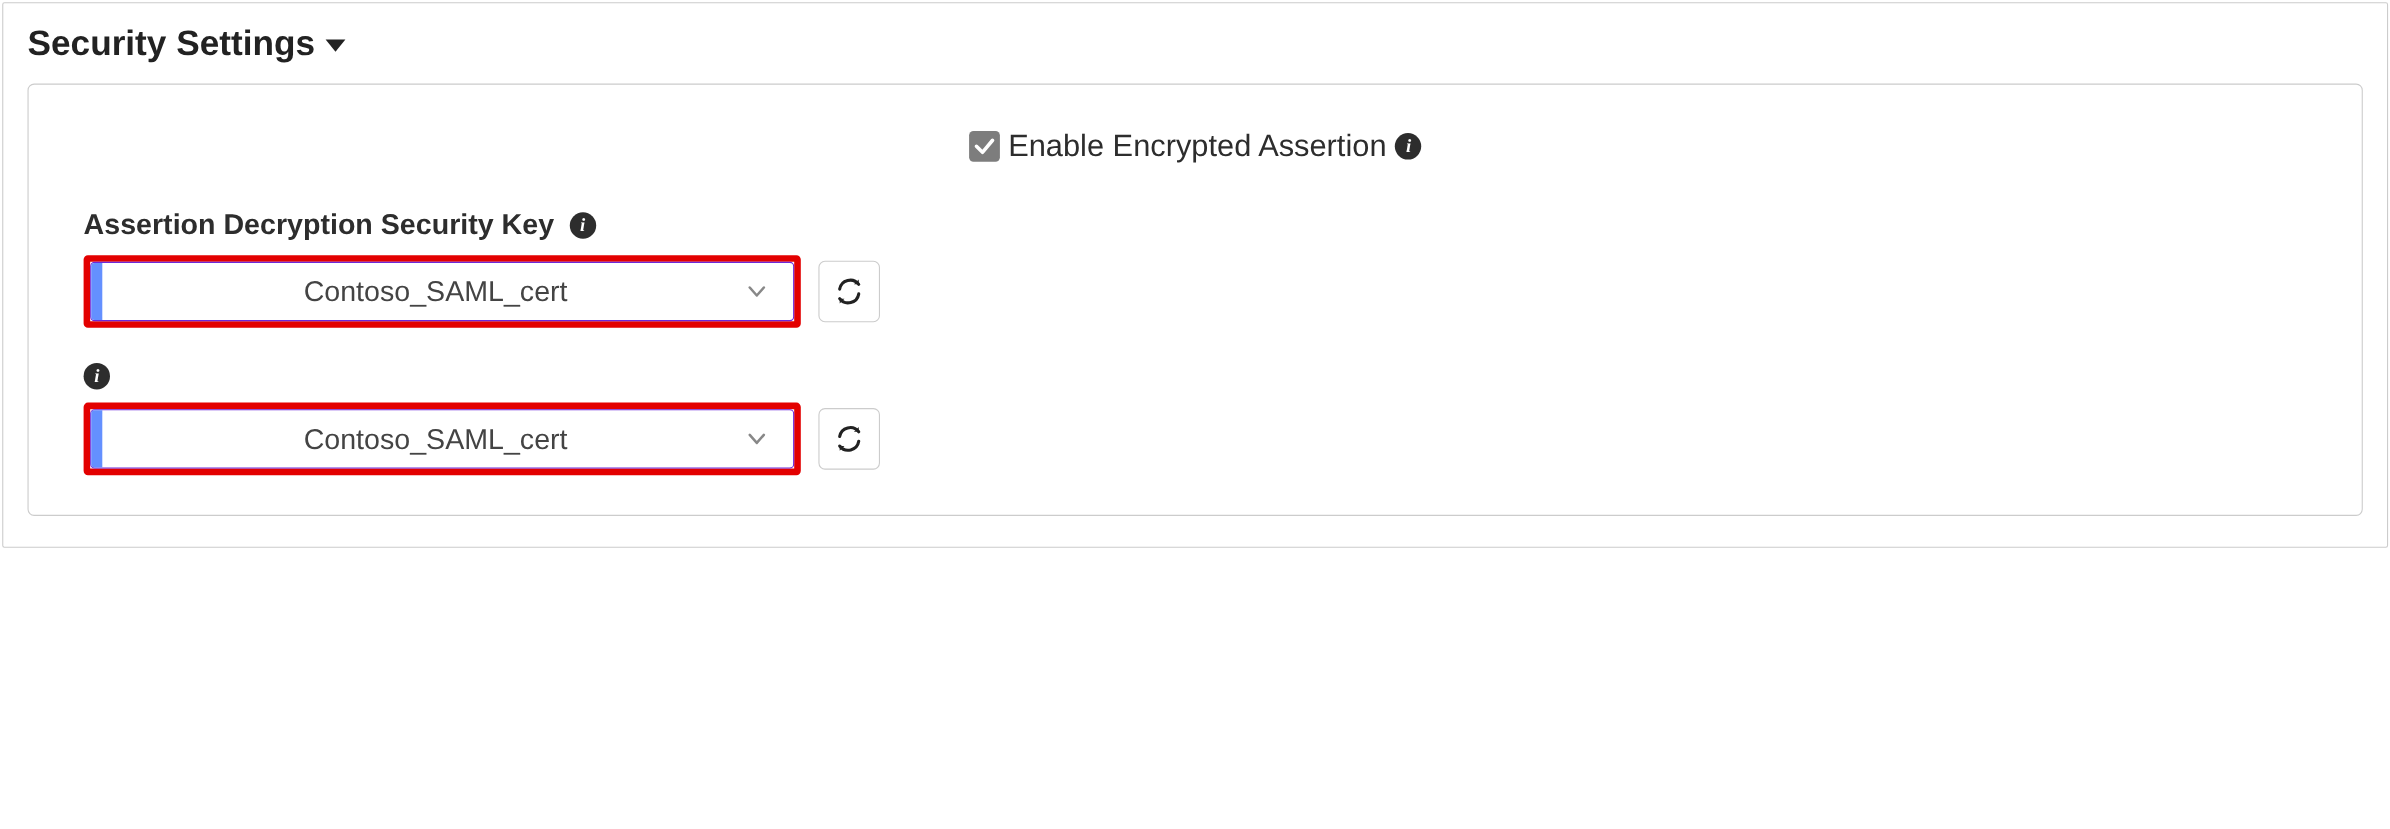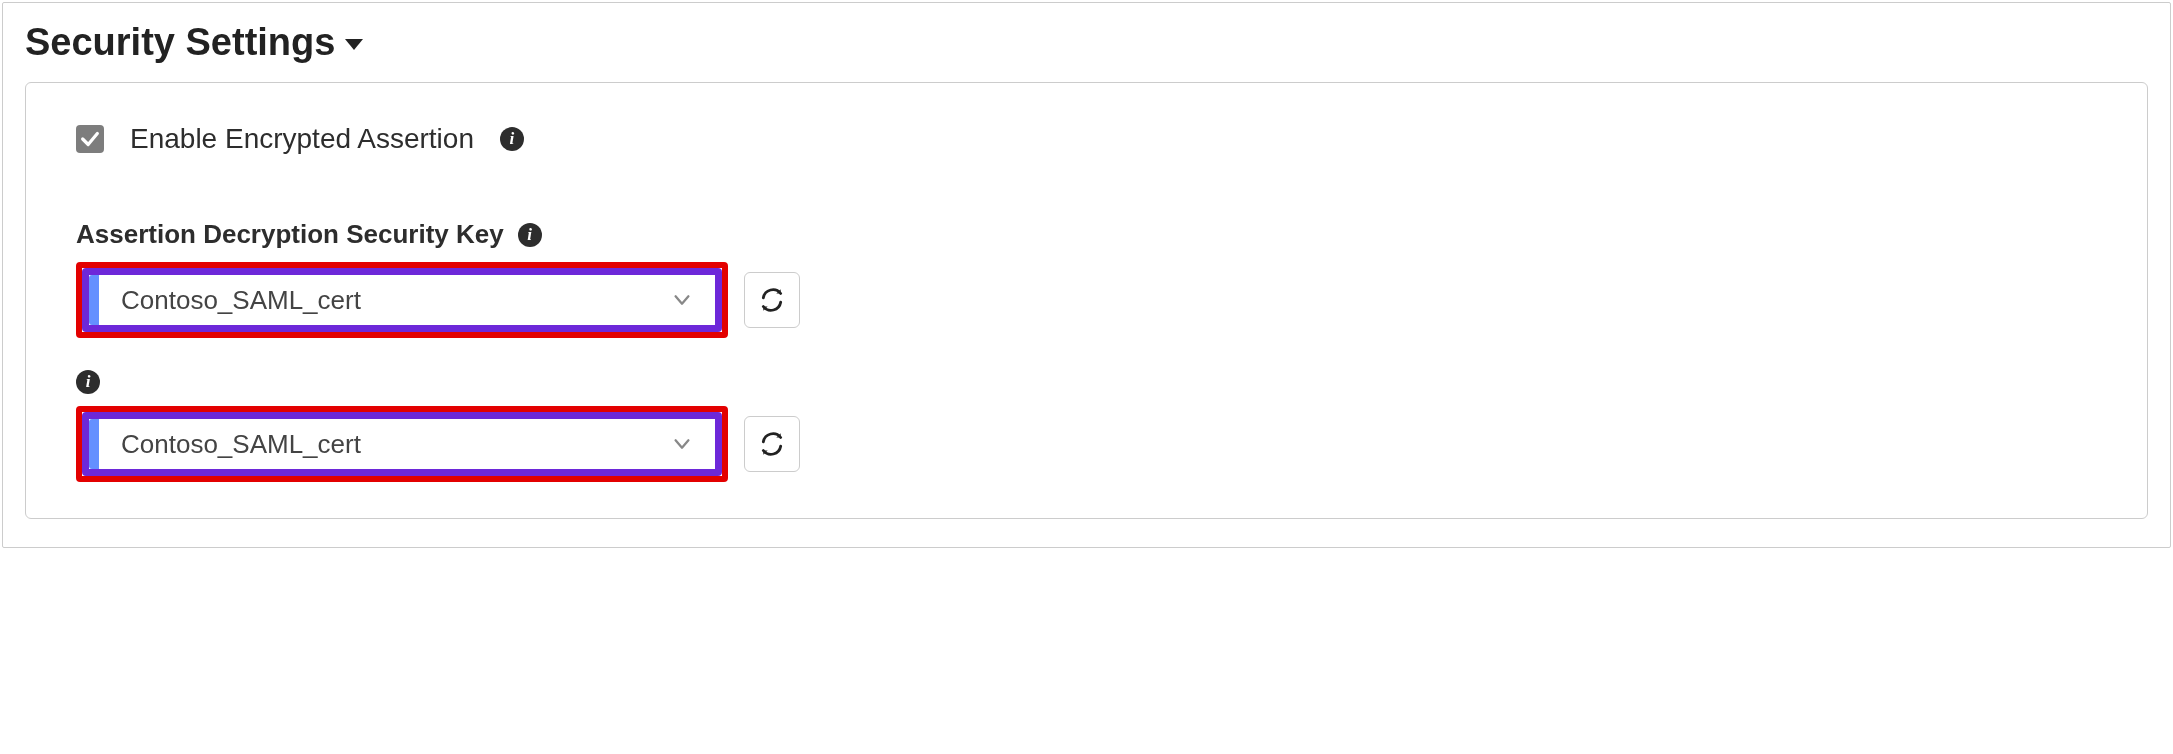--- a/index.html
+++ b/index.html
@@ -16,41 +16,42 @@
     padding: 18px 22px 28px 22px;
     box-sizing: border-box;
   }
   .section-header {
     display: flex;
     align-items: center;
     gap: 10px;
     margin-bottom: 18px;
   }
   .section-title {
-    font-size: 38px;
+    font-size: 32px;
     font-weight: 700;
     color: #222;
   }
   .caret-down {
     width: 0; height: 0;
     border-left: 9px solid transparent;
     border-right: 9px solid transparent;
     border-top: 11px solid #222;
     margin-top: 4px;
   }
   .panel {
     border: 1px solid #ccc;
     border-radius: 6px;
     padding: 40px 50px 36px 50px;
   }
   .checkbox-row {
     display: flex;
     align-items: center;
-    gap: 26px;
-    margin-bottom: 64px;
+    gap: 8px;
+    margin-bottom: 40px;
+    justify-content: center;
   }
   .checkbox {
     width: 28px;
     height: 28px;
     background: #7d7d7d;
     border-radius: 4px;
     position: relative;
     display:inline-block;
     vertical-align: middle;
   }
@@ -90,28 +91,29 @@
     display:flex; align-items:center; gap:16px;
   }
   .highlight-wrap {
     border: 6px solid #e30000;
     border-radius: 4px;
     padding: 0;
     display:inline-block;
   }
   .select-box {
     width: 640px;
-    height: 64px;
-    border: 7px solid #6d28d9;
+    height: 54px;
+    border: 1px solid #6d28d9;
     border-radius: 4px;
     background: #fff;
     display:flex;
     align-items:center;
     position: relative;
     box-sizing: border-box;
+    text-align: center;
   }
   .select-accent {
     width: 10px;
     align-self: stretch;
     background: #6490ff;
     border-top-left-radius: 3px;
     border-bottom-left-radius: 3px;
   }
   .select-text {
     padding-left: 22px;

